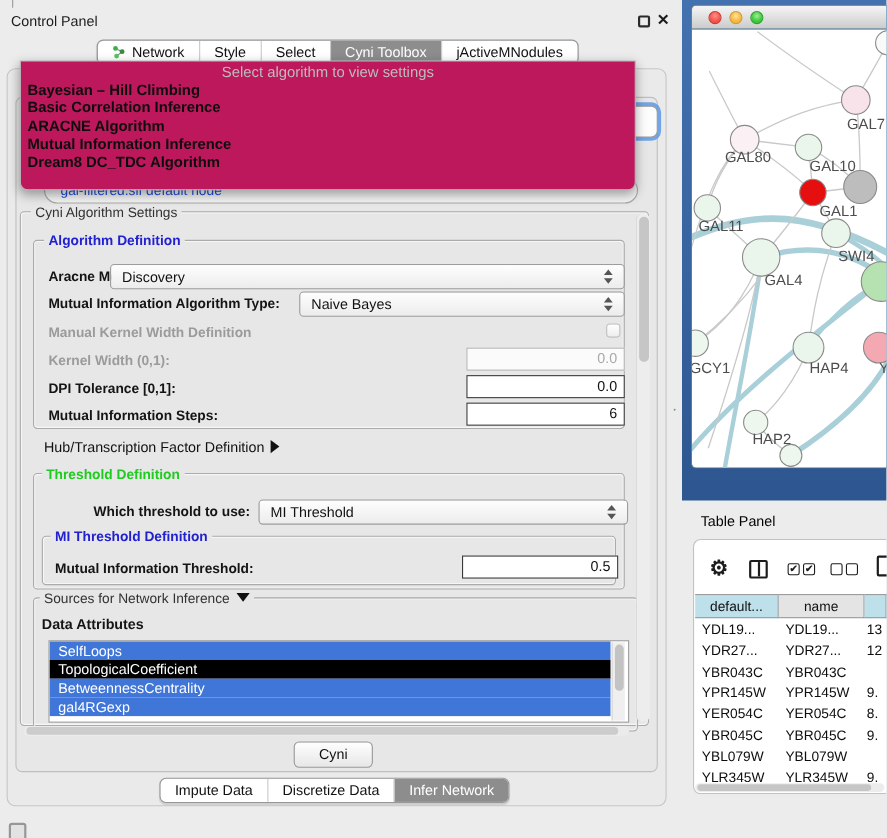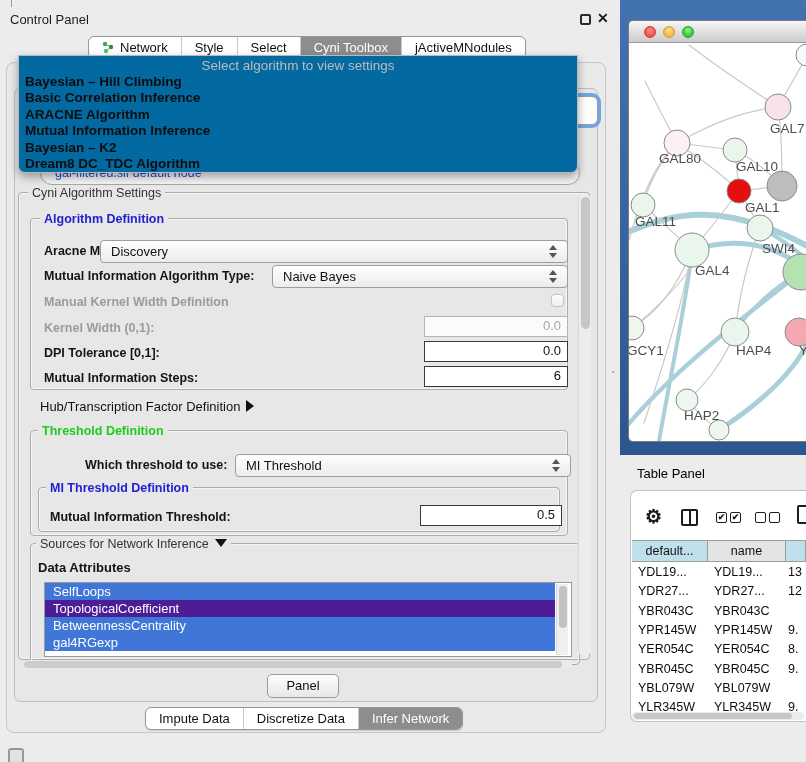--- a/index.html
+++ b/index.html
@@ -21,21 +21,21 @@
   .tabbar-bottom { left:145px; top:707px; }
 
   .outer-panel { left:6px; top:62px; width:600px; height:671px; background:#eaeaea; border:1px solid #c6c6c6; border-radius:8px; }
   .settings-panel { left:14px; top:88px; width:584px; height:614px; background:#e7e7e7; border:1px solid #bfbfbf; border-radius:6px; }
 
   
   .combo-fragment { left:560px; top:96px; width:38px; height:29px; background:#fdfdfd; border:1px solid #9b9b9b; border-radius:6px; box-shadow:0 0 0 3px rgba(92,153,229,.85); z-index:5; }
   .net-combo { left:40px; top:161px; width:540px; height:24px; border:1px solid #a8a8a8; border-radius:12px; background:#f4f4f4; z-index:4; font-size:12.5px; color:#1d4ed8; line-height:22px; padding-left:14px; }
 
   
-  .dropdown { left:18px; top:55px; width:560px; height:118px; background:#0369a1; border:1px solid #b9b9b9; border-radius:0 0 7px 7px; box-shadow:0 4px 10px rgba(0,0,0,.35); z-index:50; padding-top:1px; }
+  .dropdown { left:18px; top:55px; width:560px; height:118px; background:#be185d; border:1px solid #b9b9b9; border-radius:0 0 7px 7px; box-shadow:0 4px 10px rgba(0,0,0,.35); z-index:50; padding-top:1px; }
   .dd-placeholder { text-align:center; font-size:13.5px; color:#bcbcbc; line-height:17px; }
   .dd-item { font-size:13.5px; color:#0d0d0d; line-height:16.4px; padding-left:6px; white-space:nowrap;font-weight:bold; }
   .dd-item.bold { font-weight:bold; }
 
   
   .group { border:1px solid #ababab; border-radius:4px; box-shadow:inset 0 0 0 1px #f6f6f6; }
   .group-title { position:absolute; font-size:12.5px; background:#e7e7e7; padding:0 4px; white-space:nowrap; }
   .t-plain { color:#333; }
   .t-blue { color:#2121cf; font-weight:bold; }
   .t-green { color:#1ecb1e; font-weight:bold; }
@@ -64,21 +64,21 @@
   .hscroll .thumb { position:absolute; left:2px; top:1px; width:538px; height:7px; background:#cccccc; border-radius:4px; }
   .panel-vscroll { left:578px; top:194px; width:13px; height:462px; background:#ededed; border-left:1px solid #d8d8d8; border-radius:6px; }
   .panel-vscroll .thumb { position:absolute; left:2px; top:3px; width:9px; height:132px; background:#c6c6c6; border-radius:5px; }
 
   .apply-btn { left:267px; top:674px; width:72px; height:24px; border:1px solid #9a9a9a; border-radius:5px; background:linear-gradient(#fefefe,#e7e7e7); font-size:13px; text-align:center; line-height:22px; color:#111; }
 
   .divider-arrow { left:612px; top:368px; width:6px; height:9px; color:#8a8a8a; font-size:8px; line-height:9px; }
 
   
   .desktop { left:620px; top:0; width:186px; height:455px; background:linear-gradient(#4372b0,#2d5690); }
-  .net-window { left:628px; top:20px; width:178px; height:422px; background:#0369a1; border:1px solid #7b7b7b; border-right:none; border-radius:5px 0 0 5px; overflow:hidden; }
+  .net-window { left:628px; top:4px; width:178px; height:422px; background:#0369a1; border:1px solid #7b7b7b; border-right:none; border-radius:5px 0 0 5px; overflow:hidden; }
   .net-titlebar { position:absolute; left:0; top:0; width:100%; height:22px; background:linear-gradient(#f6f6f6,#cbcbcb); border-bottom:1px solid #9b9b9b; }
   .light { position:absolute; top:5px; width:12px; height:12px; border-radius:50%; }
   .light.red { left:15px; background:radial-gradient(circle at 50% 35%, #ff8f88, #f2544b 60%); border:1px solid #ce3a32; }
   .light.yellow { left:34px; background:radial-gradient(circle at 50% 35%, #ffe49a, #f5b73e 60%); border:1px solid #d29a33; }
   .light.green { left:53px; background:radial-gradient(circle at 50% 35%, #9ef096, #3cc73c 60%); border:1px solid #2ca32c; }
   .net-content { position:absolute; left:0; top:22px; width:178px; height:399px; background:#fff; }
 
   
   .tp-title { left:637px; top:466px; font-size:13px; color:#000000; }
   .tp-panel { left:630px; top:490px; width:176px; height:232px; background:#fff; border:1px solid #c2c2c2; border-right:none; border-radius:7px 0 0 7px; overflow:hidden; }
@@ -136,21 +136,20 @@
 <div class="abs combo-fragment"></div>
 <div class="abs net-combo">gal-filtered.sif default node</div>
 
 <div class="abs dropdown">
   <div class="dd-placeholder">Select algorithm to view settings</div>
   <div id="dd-items">
       <div class="dd-item">Bayesian – Hill Climbing</div>
       <div class="dd-item">Basic Correlation Inference</div>
       <div class="dd-item bold">ARACNE Algorithm</div>
       <div class="dd-item">Mutual Information Inference</div>
-      <div class="dd-item">Bayesian – K2</div>
       <div class="dd-item">Dream8 DC_TDC Algorithm</div>
     </div>
 </div>
 
 <div class="abs group" style="left:18px; top:192px; width:572px; height:468px;"></div>
 <div class="group-title t-plain abs" style="left:28px; top:186px;">Cyni Algorithm Settings</div>
 
 <div class="abs group" style="left:30px; top:218px; width:538px; height:172px;"></div>
 <div class="group-title t-blue abs" style="left:40px; top:212px;">Algorithm Definition</div>
 
@@ -207,36 +206,36 @@
 
 <div class="abs group" style="left:30px; top:543px; width:550px; height:122px;"></div>
 <div class="group-title t-plain abs" style="left:36px; top:537px;">
   <span>Sources for Network Inference</span><span class="tri-down"></span>
 </div>
 <div class="abs lbl" style="left:38px; top:560px; font-size:13px;">Data Attributes</div>
 
 <div class="abs attr-list">
     <div id="attr-items">
       <div class="attr-item" style="background: rgb(63, 118, 216);">SelfLoops</div>
-      <div class="attr-item" style="background: #4c1d95;">TopologicalCoefficient</div>
+      <div class="attr-item" style="background: #000000;">TopologicalCoefficient</div>
       <div class="attr-item" style="background: rgb(63, 118, 216);">BetweennessCentrality</div>
       <div class="attr-item" style="background: rgb(63, 118, 216);">gal4RGexp</div>
     </div>
   </div>
 <div class="abs list-vscroll">
     <div class="thumb"></div>
   </div>
 <div class="abs hscroll">
     <div class="thumb"></div>
   </div>
 <div class="abs panel-vscroll">
     <div class="thumb"></div>
   </div>
 
-<div class="abs apply-btn">Panel</div>
+<div class="abs apply-btn">Cyni</div>
 
 <div class="abs tabbar tabbar-bottom">
   <div class="tab">
       <span>Impute Data</span>
     </div>
   <div class="tab">
       <span>Discretize Data</span>
     </div>
   <div class="tab sel">
       <span>Infer Network</span>

